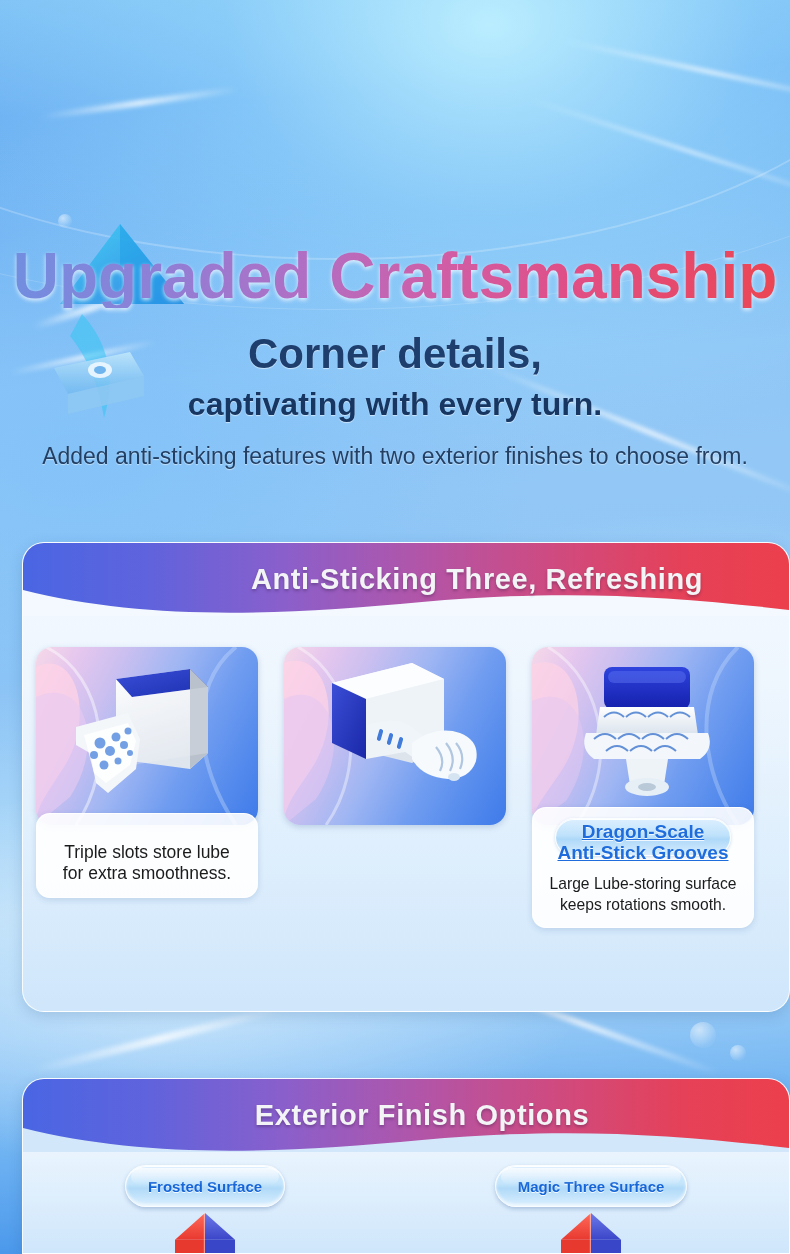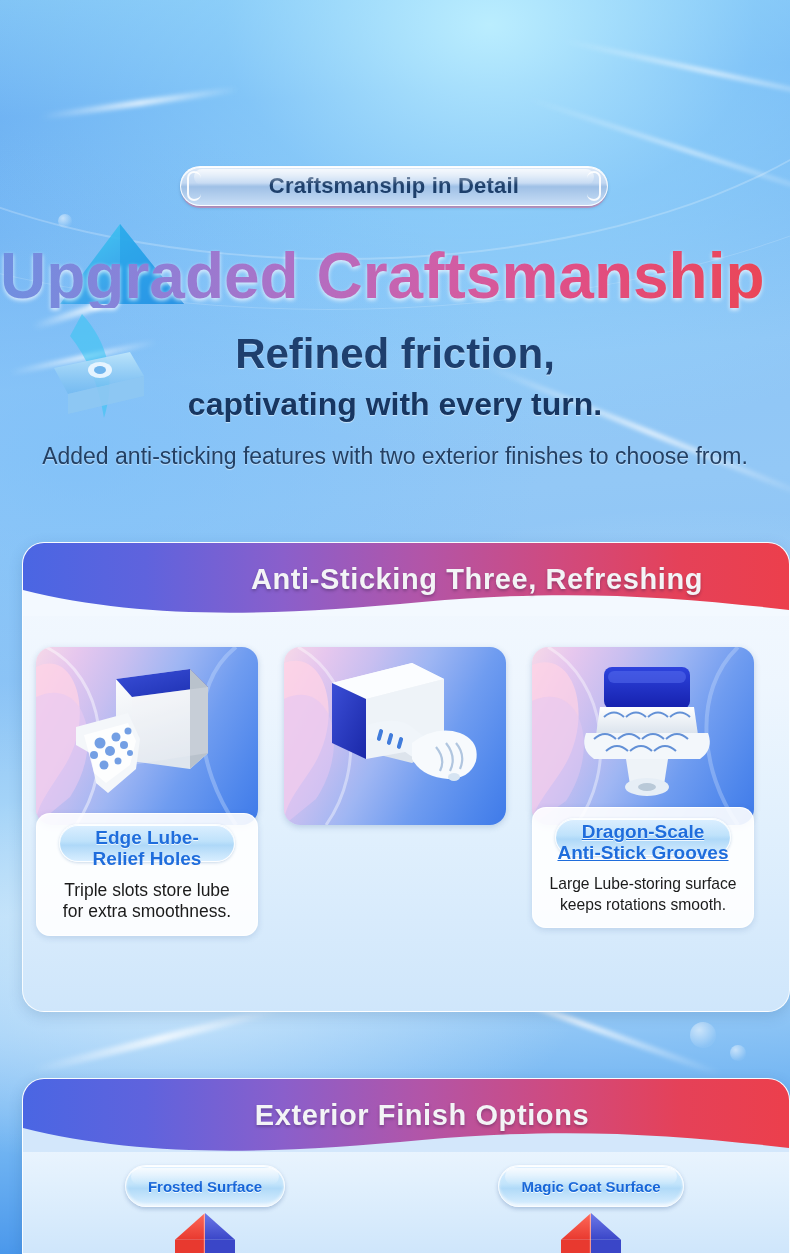--- a/index.html
+++ b/index.html
@@ -76,21 +76,21 @@
   }
   .top-badge .cap{
     position:absolute; top:4px; bottom:4px; width:14px;
     border:2px solid rgba(255,255,255,.9); border-radius:999px;
   }
   .top-badge .cap.l{ left:6px; border-right:none; }
   .top-badge .cap.r{ right:6px; border-left:none; }
 
   
   .headline{
-    position:absolute; left:0; top:244px; width:790px; 
+    position:absolute; left:0; top:244px; width:790px; text-align:center;
     font-size:64px; font-weight:bold; line-height:1;
     background:linear-gradient(90deg,#6f8fe0 0%, #8f7fd6 20%, #b06fc4 38%, #cf5fa8 55%, #e04f86 72%, #ec4550 100%);
     -webkit-background-clip:text; background-clip:text; color:transparent;
     -webkit-text-fill-color:transparent;
     filter:drop-shadow(0 2px 2px rgba(255,255,255,.75));
     white-space:nowrap;
   }
   .sub1{
     position:absolute; left:0; top:333px; width:790px; text-align:center;
     font-size:42px; font-weight:600; color:#1e3f6e; line-height:1;
@@ -216,28 +216,23 @@
     </defs>
     <path d="M68 6 L132 86 L8 86 Z" fill="url(#pg1)" opacity=".92"></path>
     <path d="M68 6 L132 86 L68 86 Z" fill="#1f9fe8" opacity=".55"></path>
     <path d="M30 96 Q70 140 52 200 Q44 150 18 118 Z" fill="#35c4f2" opacity=".55"></path>
     <path d="M2 150 L78 134 L92 158 L16 176 Z" fill="url(#pg2)"></path>
     <path d="M16 176 L92 158 L92 178 L16 196 Z" fill="#8ec8f2" opacity=".9"></path>
     <ellipse cx="48" cy="152" rx="12" ry="8" fill="#eaf6ff" opacity=".95"></ellipse>
     <ellipse cx="48" cy="152" rx="6" ry="4" fill="#6fb4ec"></ellipse>
   </svg>
 
-  <div class="pill top-badge">
-    <span class="cap l"></span>
-    <span class="cap r"></span>
-    <span>Craftsmanship in Detail</span>
-  </div>
 
   <div class="headline">Upgraded Craftsmanship</div>
-  <div class="sub1">Refined friction,</div>
+  <div class="sub1">Corner details,</div>
   <div class="sub2">captivating with every turn.</div>
   <div class="sub3">Added anti-sticking features with two exterior finishes to choose from.</div>
 
   <div class="panel panel-a">
     <div class="banner">
       <svg class="banner-wave" viewBox="0 0 768 26" preserveAspectRatio="none">
         <path d="M0,0 C120,30 250,26 400,12 C540,-1 650,6 768,20 L768,26 L0,26 Z" fill="#f3f9ff"></path>
       </svg>
     </div>
     <div class="banner-title clip">Anti-Sticking Three, Refreshing</div>
@@ -281,24 +276,20 @@
                   <circle cx="66" cy="98" r="5"></circle>
                   <circle cx="80" cy="92" r="4"></circle>
                 <circle cx="60" cy="112" r="4.5"></circle>
                   <circle cx="74" cy="108" r="3.5"></circle>
                   <circle cx="86" cy="100" r="3"></circle>
               </g>
             </g>
           </svg>
         </div>
         <div class="card-text">
-          <div class="card-pill">
-            <div class="card-title">Edge Lube-
-Relief Holes</div>
-          </div>
           <div class="card-desc">Triple slots store lube
 for extra smoothness.</div>
         </div>
       </div>
 
       <div class="card" style="left:261px; top:0px;">
         <div class="card-img">
           <svg width="222" height="178" viewBox="0 0 222 178">
             <defs>
               <linearGradient id="wh2" x1="0" y1="0" x2="0.2" y2="1">
@@ -416,21 +407,21 @@
           </defs>
           <path d="M75,0 L30,40 L75,40 Z" fill="url(#cr)"></path>
           <path d="M75,0 L120,40 L75,40 Z" fill="url(#cb)"></path>
           <path d="M30,40 L75,40 L75,60 L30,60 Z" fill="#e8392f"></path>
           <path d="M75,40 L120,40 L120,60 L75,60 Z" fill="#3a46c8"></path>
           <path d="M74,0 L74,60" stroke="#ffffff" stroke-width="1.4" opacity=".6"></path>
         </svg>
       </div>
       <div class="finish-item" style="left:440px; width:256px;">
         <div class="pill finish-pill">
-          <span>Magic Coat Surface</span>
+          <span>Magic Three Surface</span>
         </div>
         <svg class="finish-cube" width="150" height="40" viewBox="0 0 150 60">
           <path d="M75,0 L30,40 L75,40 Z" fill="url(#cr)"></path>
           <path d="M75,0 L120,40 L75,40 Z" fill="url(#cb)"></path>
           <path d="M30,40 L75,40 L75,60 L30,60 Z" fill="#e8392f"></path>
           <path d="M75,40 L120,40 L120,60 L75,60 Z" fill="#3a46c8"></path>
           <path d="M74,0 L74,60" stroke="#ffffff" stroke-width="1.4" opacity=".6"></path>
         </svg>
       </div>
     </div>

